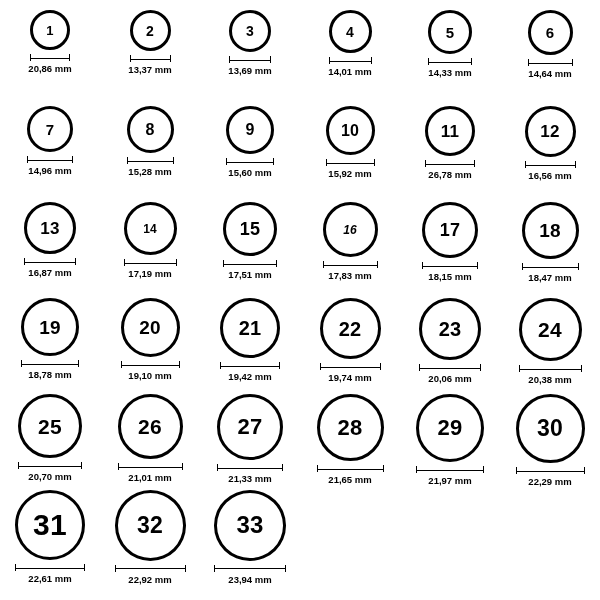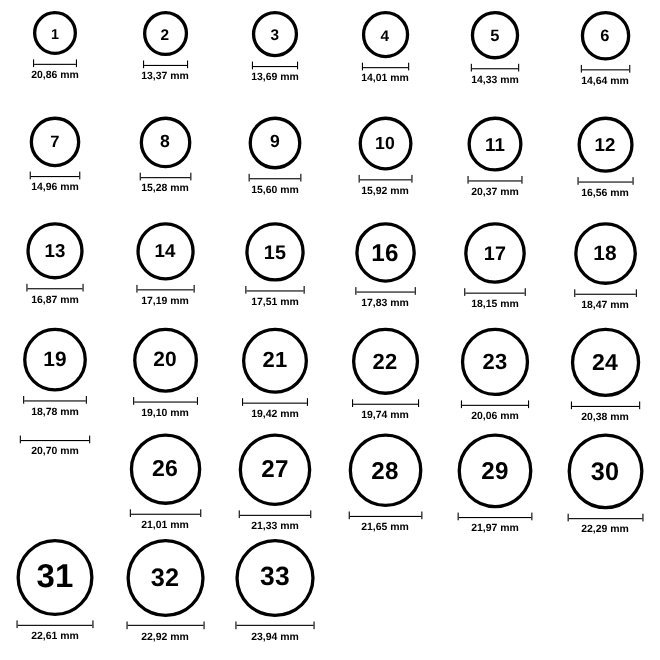--- a/index.html
+++ b/index.html
@@ -179,21 +179,21 @@
         </div>
         <div class="mm">15,92 mm</div>
       </div>
       <div class="cell">
         <div class="ring" style="width: 50px; height: 50px;">
           <span class="ring-label" style="font-size: 17px;">11</span>
         </div>
         <div class="dim">
           <div class="dim-line" style="width: 50px;"></div>
         </div>
-        <div class="mm">20,37 mm</div>
+        <div class="mm">26,78 mm</div>
       </div>
       <div class="cell">
         <div class="ring" style="width: 51px; height: 51px;">
           <span class="ring-label" style="font-size: 17px;">12</span>
         </div>
         <div class="dim">
           <div class="dim-line" style="width: 51px;"></div>
         </div>
         <div class="mm">16,56 mm</div>
       </div>
@@ -201,39 +201,39 @@
         <div class="ring" style="width: 52px; height: 52px;">
           <span class="ring-label" style="font-size: 17px;">13</span>
         </div>
         <div class="dim">
           <div class="dim-line" style="width: 52px;"></div>
         </div>
         <div class="mm">16,87 mm</div>
       </div>
       <div class="cell">
         <div class="ring" style="width: 53px; height: 53px;">
-          <span class="ring-label" style="font-size: 17px;">14</span>
+          <span class="ring-label" style="font-size: 12px;">14</span>
         </div>
         <div class="dim">
           <div class="dim-line" style="width: 53px;"></div>
         </div>
         <div class="mm">17,19 mm</div>
       </div>
       <div class="cell">
         <div class="ring" style="width: 54px; height: 54px;">
           <span class="ring-label" style="font-size: 18px;">15</span>
         </div>
         <div class="dim">
           <div class="dim-line" style="width: 54px;"></div>
         </div>
         <div class="mm">17,51 mm</div>
       </div>
       <div class="cell">
         <div class="ring" style="width: 55px; height: 55px;">
-          <span class="ring-label" style="font-size: 22px;">16</span>
+          <span class="ring-label" style="font-size: 12px; font-style: italic;">16</span>
         </div>
         <div class="dim">
           <div class="dim-line" style="width: 55px;"></div>
         </div>
         <div class="mm">17,83 mm</div>
       </div>
       <div class="cell">
         <div class="ring" style="width: 56px; height: 56px;">
           <span class="ring-label" style="font-size: 18px;">17</span>
         </div>
@@ -299,20 +299,23 @@
       <div class="cell">
         <div class="ring" style="width: 63px; height: 63px;">
           <span class="ring-label" style="font-size: 21px;">24</span>
         </div>
         <div class="dim">
           <div class="dim-line" style="width: 63px;"></div>
         </div>
         <div class="mm">20,38 mm</div>
       </div>
       <div class="cell">
+        <div class="ring" style="width: 64px; height: 64px;">
+          <span class="ring-label" style="font-size: 21px;">25</span>
+        </div>
         <div class="dim">
           <div class="dim-line" style="width: 64px;"></div>
         </div>
         <div class="mm">20,70 mm</div>
       </div>
       <div class="cell">
         <div class="ring" style="width: 65px; height: 65px;">
           <span class="ring-label" style="font-size: 21px;">26</span>
         </div>
         <div class="dim">

